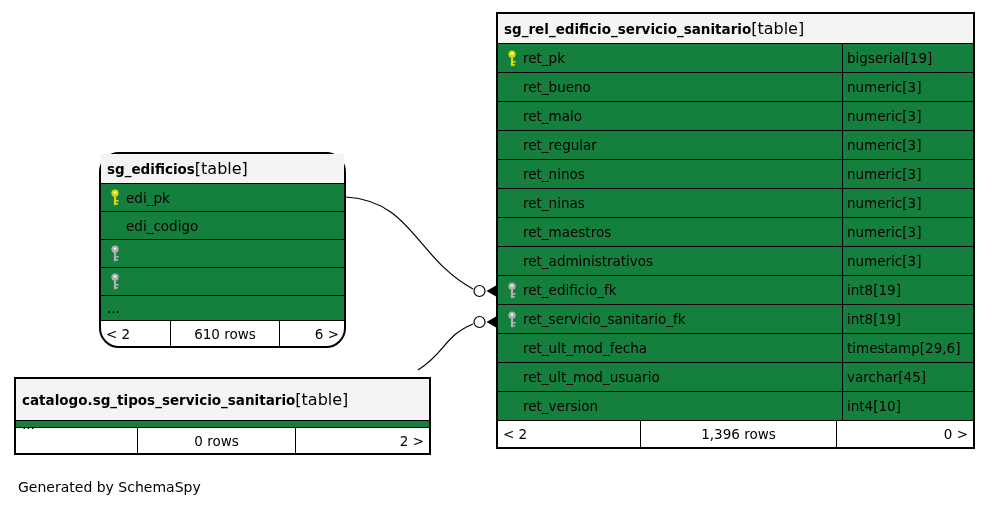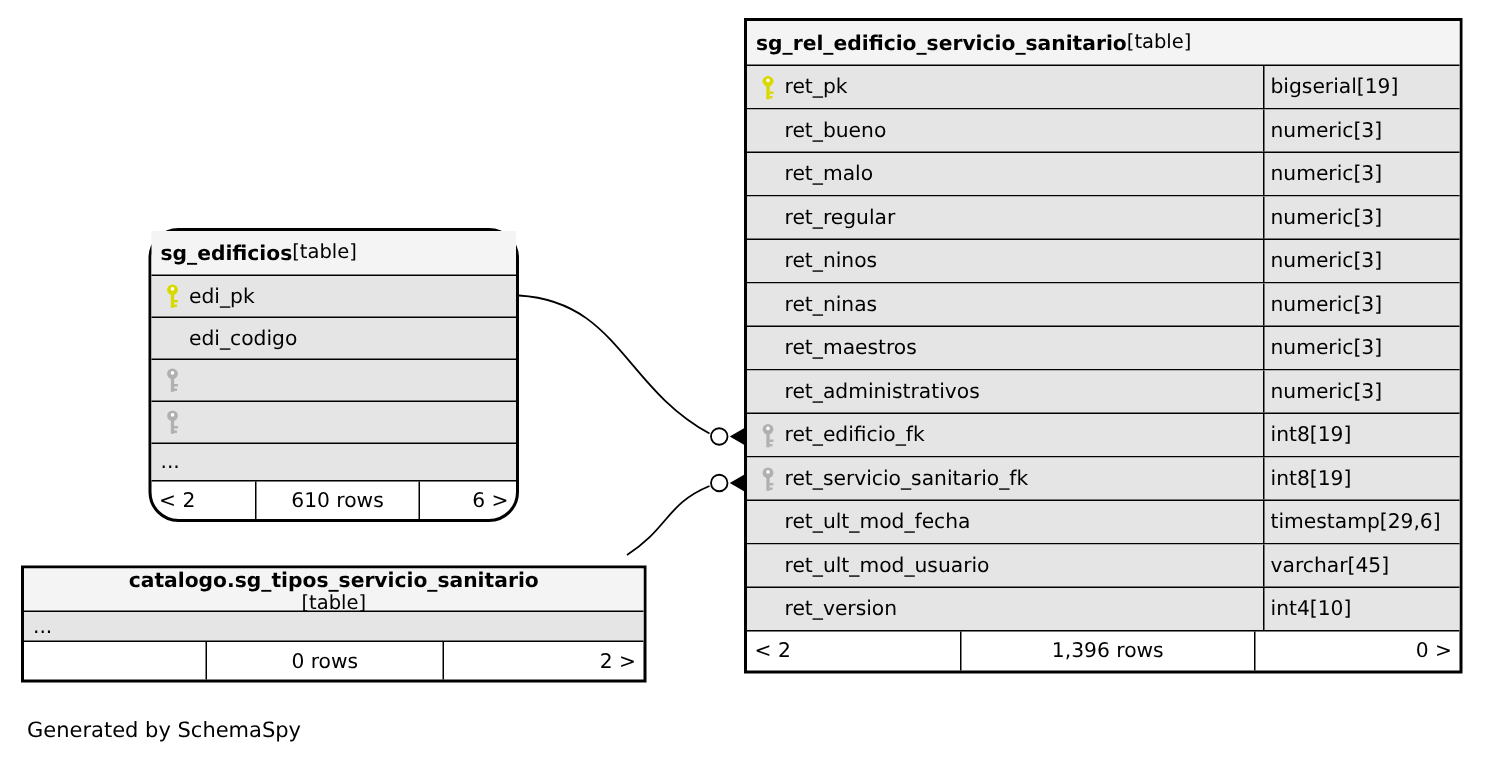--- a/index.html
+++ b/index.html
@@ -17,26 +17,26 @@
   .t-edi { left:99px;  top:152px; width:247px; height:196px;border-radius:20px; }
   .t-cat { left:14px;  top:377px; width:417px; height:78px;  }
 
   .thead {
     background:var(--header-bg,#f4f4f4); border-bottom:1px solid #000;
     display:flex; justify-content:flex-start; align-items:center;
     padding:0 6px; box-sizing:border-box;
   }
   .t-rel .thead { height:30px; }
   .t-edi .thead { height:30px; }
-  .t-cat .thead { height:29px;flex-direction:column; }
+  .t-cat .thead { height:42px; }
   .tname { font-weight:bold; font-size:13.5px; white-space:nowrap; }
-  .ttag  { font-size:13px; white-space:nowrap; }
+  .ttag  { font-size:16px; white-space:nowrap; }
 
   .rows { flex:1; display:flex; flex-direction:column; min-height:0; }
-  .trow { display:flex; align-items:stretch; border-bottom:1px solid #000; flex:1; min-height:0; background:#e5e5e5; }
+  .trow { display:flex; align-items:stretch; border-bottom:1px solid #000; flex:1; min-height:0; background:#15803d; }
   .trow.ellipsis { flex:0 0 24px; }
   .t-cat .trow.ellipsis { flex:1; }
   .namecell { flex:1; display:flex; align-items:center; min-width:0; }
   .keyslot { width:17px; margin-left:5px; display:flex; justify-content:center; align-items:center; }
   .colname { font-size:13.5px; padding-left:3px; white-space:nowrap; }
   .trow.ellipsis .colname { padding-left:6px; }
   .typecell {
     width:131px; border-left:1px solid #000; display:flex; align-items:center;
     padding-left:4px; font-size:13.5px; box-sizing:border-box; white-space:nowrap;
   }

